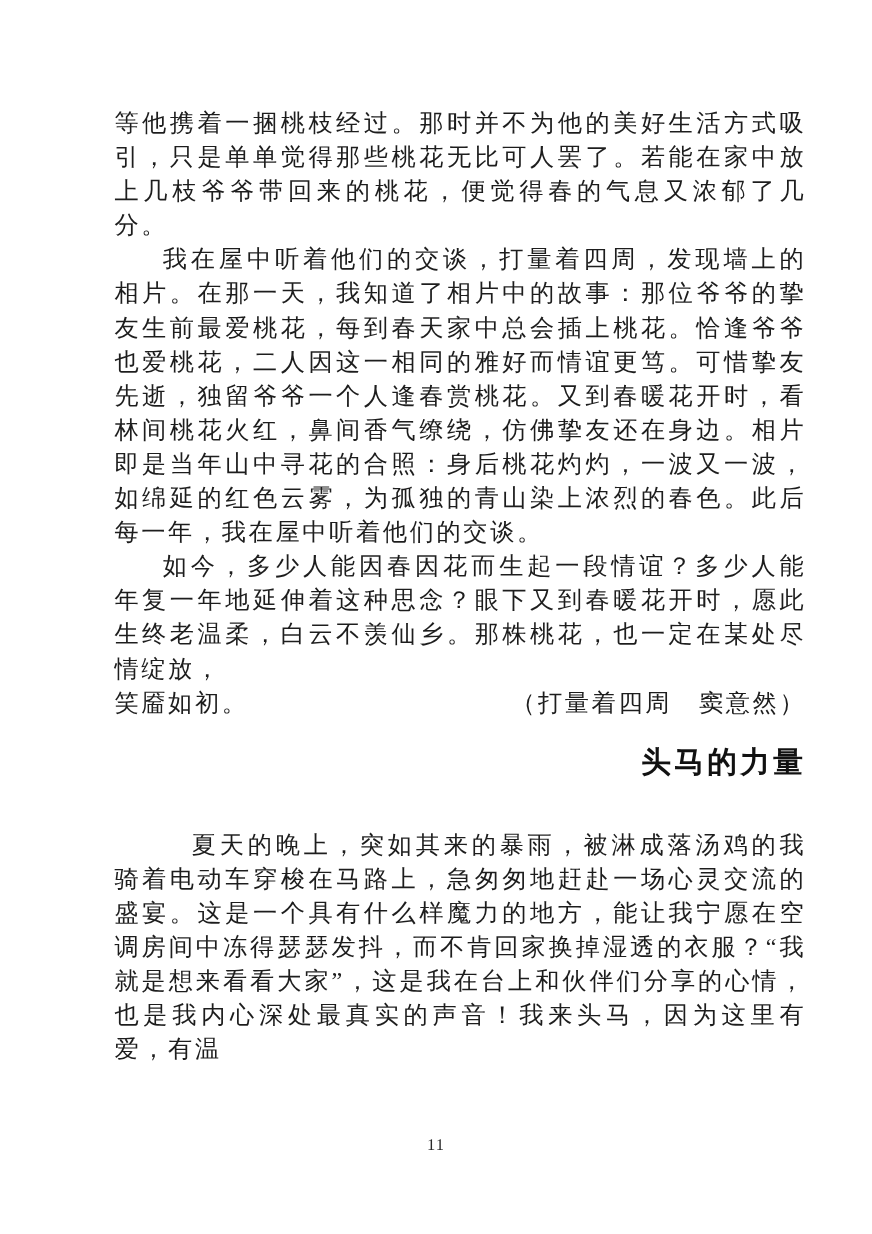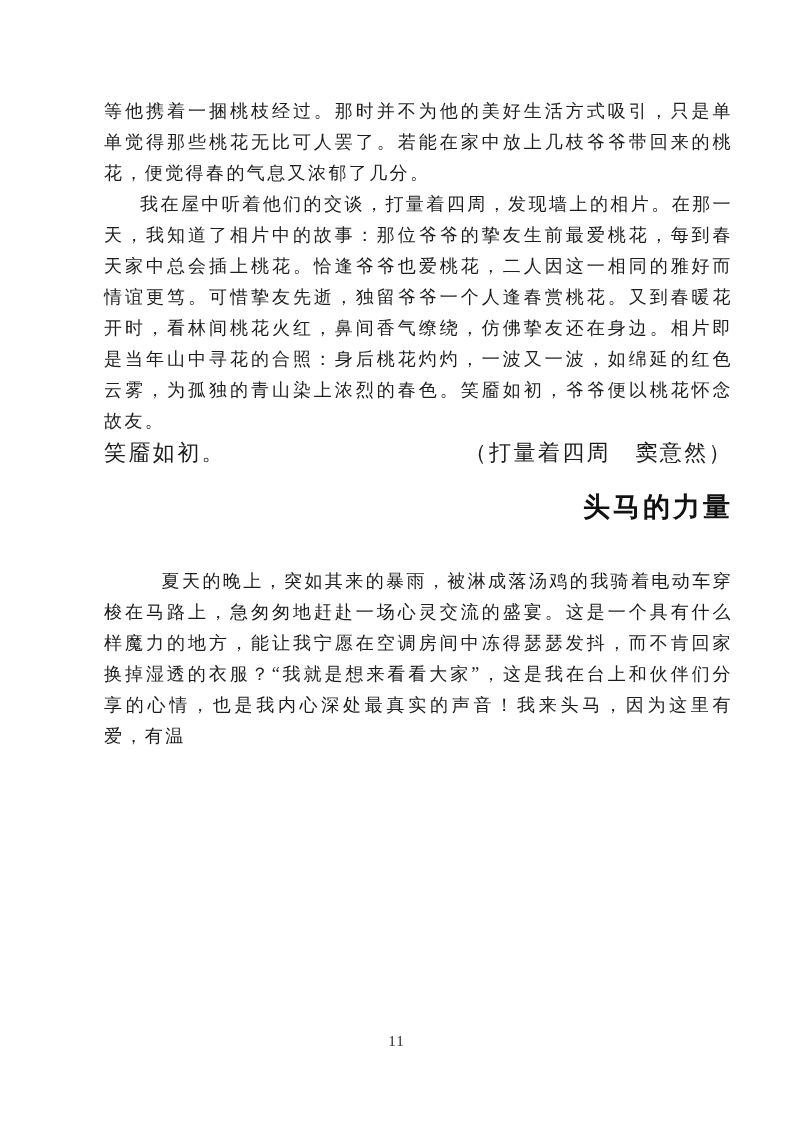--- a/index.html
+++ b/index.html
@@ -18,21 +18,21 @@
     box-sizing: border-box;
   }
   .content {
     position: absolute;
     left: 104px;
     top: 96px;
     width: 629px;
   }
   .para {
     margin: 0;
-    font-size: 18px;
+    font-size: 22px;
     line-height: 31px;
     letter-spacing: 2.4px;
     text-align: justify;
     text-justify: inter-character;
     text-indent: 2em;
     word-break: break-all;
   }
   .para.no-indent { text-indent: 0; }
   .para.indent-wide { text-indent: 3.2em; }
   .closing-row {
@@ -66,22 +66,23 @@
 </style>
 </head>
 <body>
 
 <div class="page">
   <div class="content">
 
     <p class="para no-indent">等他携着一捆桃枝经过。那时并不为他的美好生活方式吸引，只是单单觉得那些桃花无比可人罢了。若能在家中放上几枝爷爷带回来的桃花，便觉得春的气息又浓郁了几分。</p>
 
 
-    <p class="para">我在屋中听着他们的交谈，打量着四周，发现墙上的相片。在那一天，我知道了相片中的故事：那位爷爷的挚友生前最爱桃花，每到春天家中总会插上桃花。恰逢爷爷也爱桃花，二人因这一相同的雅好而情谊更笃。可惜挚友先逝，独留爷爷一个人逢春赏桃花。又到春暖花开时，看林间桃花火红，鼻间香气缭绕，仿佛挚友还在身边。相片即是当年山中寻花的合照：身后桃花灼灼，一波又一波，如绵延的红色云雾，为孤独的青山染上浓烈的春色。笑靥如初，爷爷便以桃花怀念故友。</p>
+    <p class="para">我在屋中听着他们的交谈，打量着四周，发现墙上的相片。在那一天，我知道了相片中的故事：那位爷爷的挚友生前最爱桃花，每到春天家中总会插上桃花。恰逢爷爷也爱桃花，二人因这一相同的雅好而情谊更笃。可惜挚友先逝，独留爷爷一个人逢春赏桃花。又到春暖花开时，看林间桃花火红，鼻间香气缭绕，仿佛挚友还在身边。相片即是当年山中寻花的合照：身后桃花灼灼，一波又一波，如绵延的红色云雾，为孤独的青山染上浓烈的春色。此后每一年，我在屋中听着他们的交谈。</p>
 
+    <p class="para">如今，多少人能因春因花而生起一段情谊？多少人能年复一年地延伸着这种思念？眼下又到春暖花开时，愿此生终老温柔，白云不羡仙乡。那株桃花，也一定在某处尽情绽放，</p>
 
     <div class="closing-row">
       <span>笑靥如初。</span>
       <span>（打量着四周　窦意然）</span>
     </div>
 
     <h1 class="article-title">头马的力量</h1>
 
     <p class="para indent-wide">夏天的晚上，突如其来的暴雨，被淋成落汤鸡的我骑着电动车穿梭在马路上，急匆匆地赶赴一场心灵交流的盛宴。这是一个具有什么样魔力的地方，能让我宁愿在空调房间中冻得瑟瑟发抖，而不肯回家换掉湿透的衣服？“我就是想来看看大家”，这是我在台上和伙伴们分享的心情，也是我内心深处最真实的声音！我来头马，因为这里有爱，有温</p>
 

